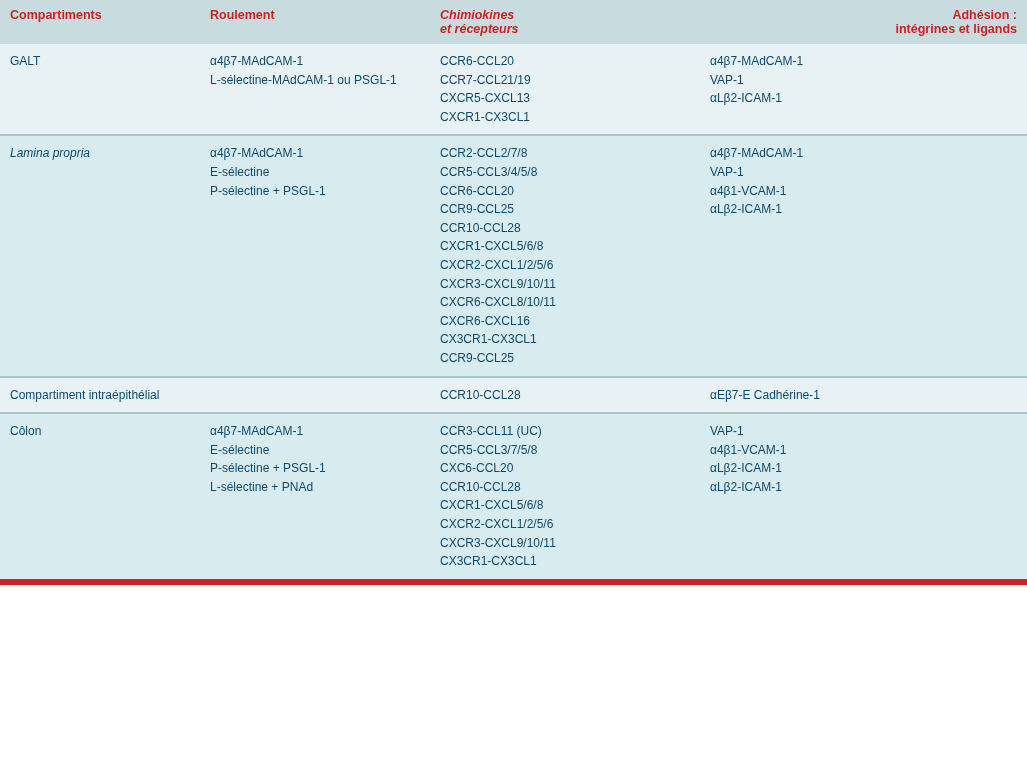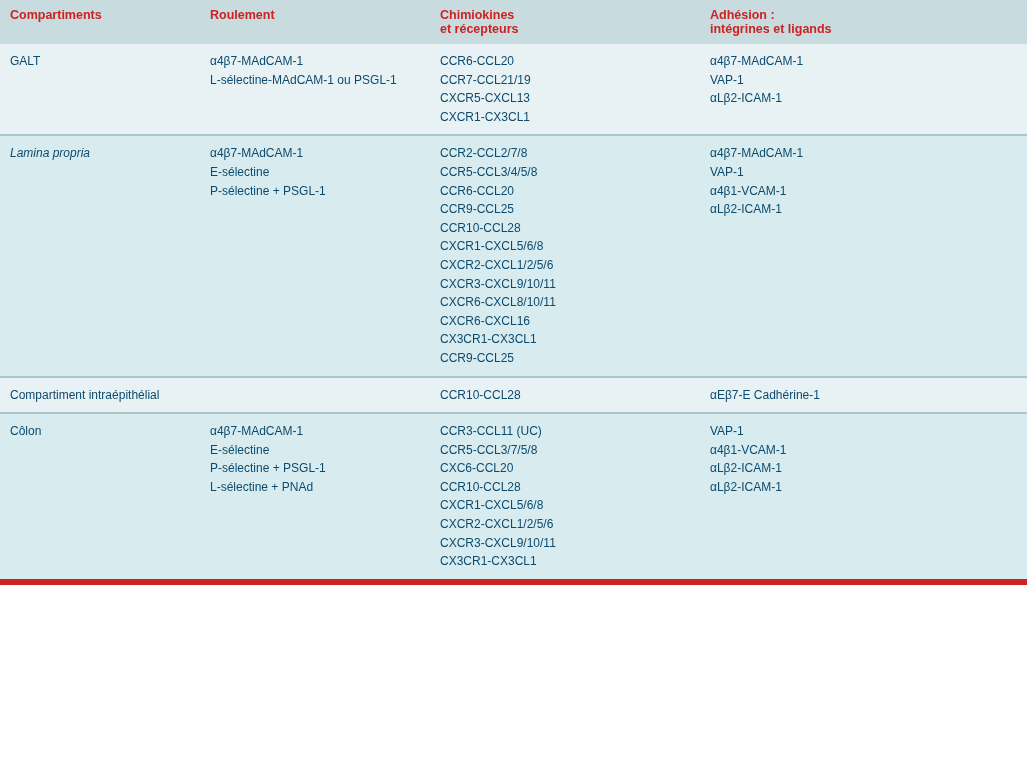--- a/index.html
+++ b/index.html
@@ -66,23 +66,23 @@
   </style>
 </head>
 <body>
 
 <div class="table-container">
   <table>
     <thead>
       <tr>
         <th class="col-compartment">Compartiments</th>
         <th class="col-roulement">Roulement</th>
-        <th class="col-chimiokines" style="white-space:pre-line;">Chimiokines
+        <th class="col-chimiokines" style="white-space:pre-line;font-style:italic;">Chimiokines
 et récepteurs</th>
-        <th class="col-adhesion" style="white-space:pre-line;">Adhésion :
+        <th class="col-adhesion" style="white-space:pre-line;text-align:right;">Adhésion :
 intégrines et ligands</th>
       </tr>
     </thead>
     <tbody id="table-body">
     <tr>
           <td class="col-compartment">GALT</td>
           <td class="col-roulement">
             <span class="cell-line">α4β7-MAdCAM-1</span>
             <span class="cell-line">L-sélectine-MAdCAM-1 ou PSGL-1</span>
           </td>

